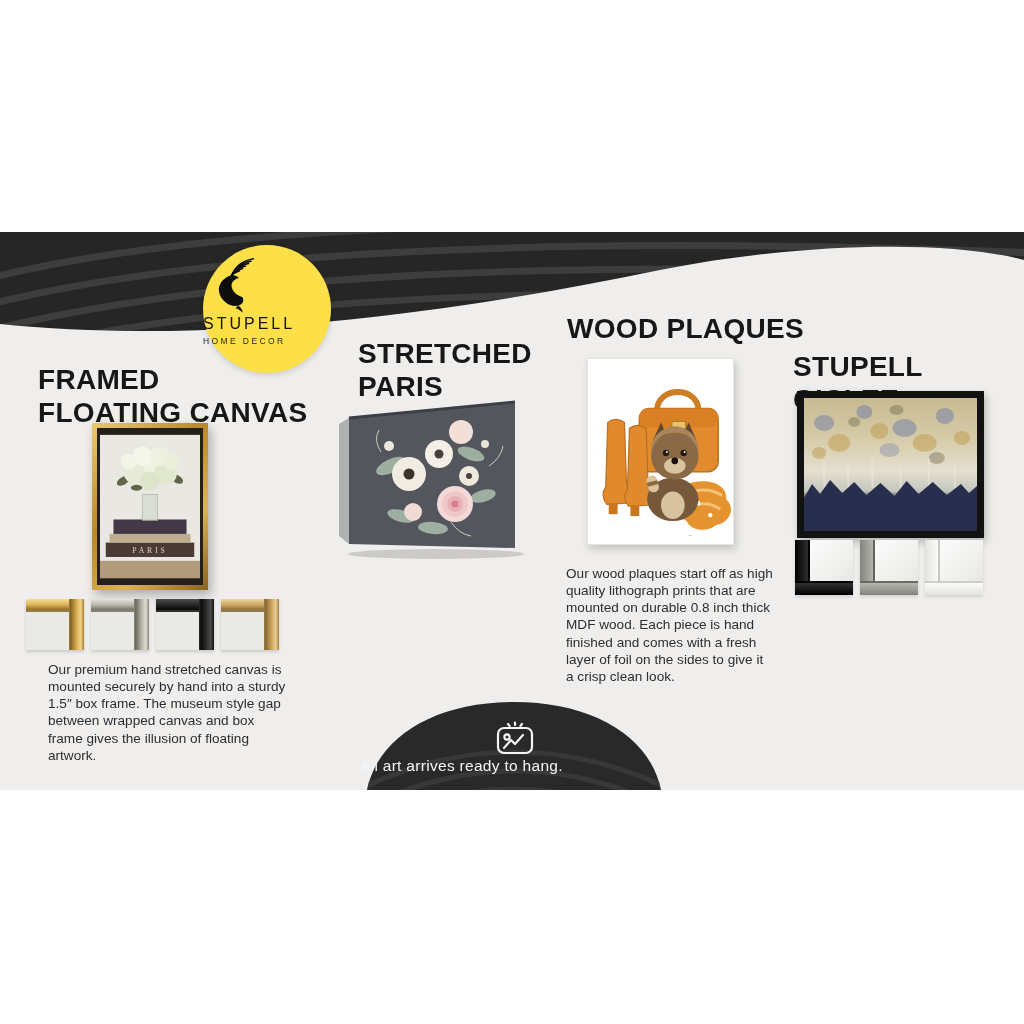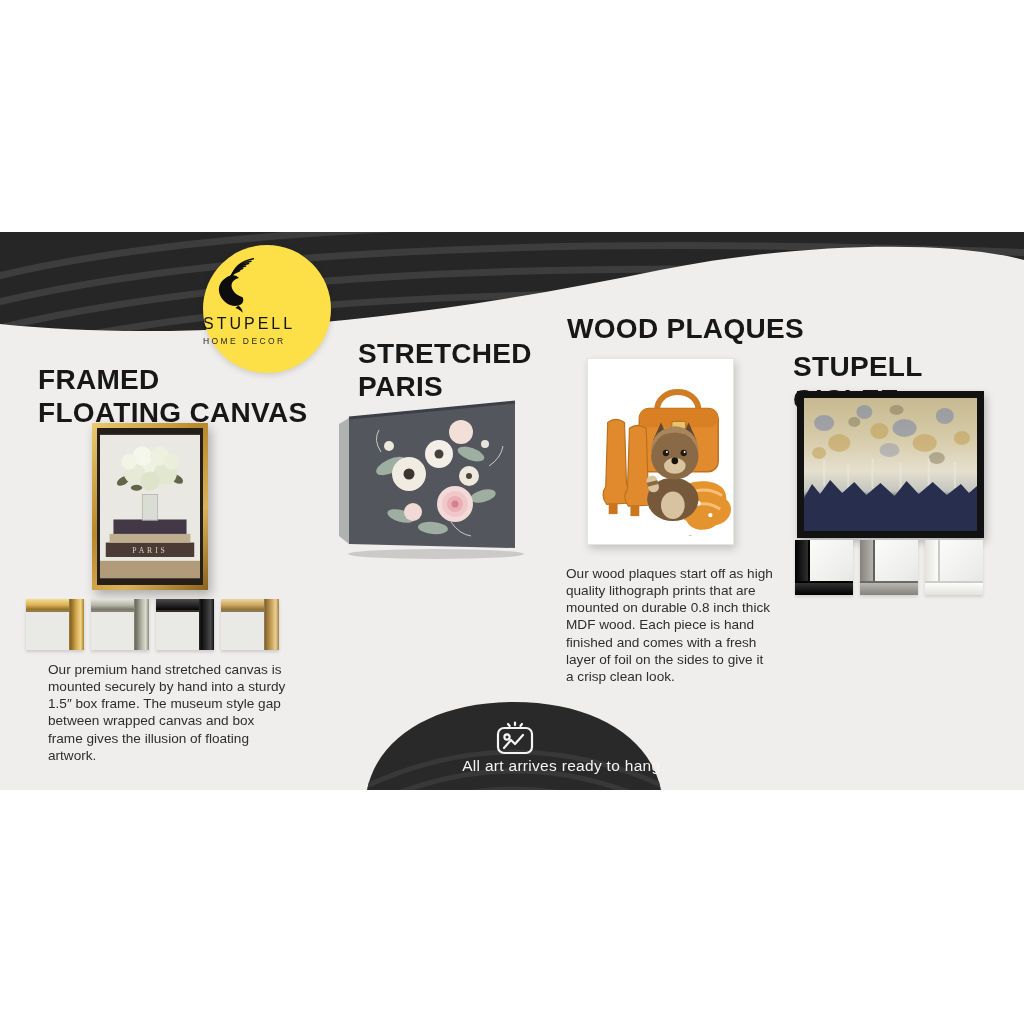--- a/index.html
+++ b/index.html
@@ -55,21 +55,21 @@
   .gsw::before{left:0;top:0;bottom:0;width:13px;border-right:2px solid rgba(0,0,0,.28);}
   .gsw::after{left:0;right:0;bottom:0;height:12px;border-top:2px solid rgba(0,0,0,.22);}
   .gsw.gblack::before{background:linear-gradient(90deg,#000,#2f2f2f);}
   .gsw.gblack::after{background:linear-gradient(0deg,#000,#323232);}
   .gsw.ggray::before{background:linear-gradient(90deg,#84847e,#b4b4ad);}
   .gsw.ggray::after{background:linear-gradient(0deg,#84847e,#b7b7b0);}
   .gsw.gwhite::before{background:linear-gradient(90deg,#e2e2de,#fbfbf9);border-right-color:rgba(0,0,0,.12);}
   .gsw.gwhite::after{background:linear-gradient(0deg,#e2e2de,#fcfcfa);border-top-color:rgba(0,0,0,.1);}
   
   .dome-icon{position:absolute;left:493px;top:720px;width:44px;height:36px;z-index:2;}
-  .dome-text{position:absolute;left:360px;top:757px;width:305px;text-align:right;
+  .dome-text{position:absolute;left:360px;top:757px;width:305px;text-align:left;
     font-size:15.5px;color:#f4f4f4;letter-spacing:.3px;z-index:2;}
 </style>
 </head>
 <body>
 
 <div class="poster">
 
   <svg class="banner-bg" viewBox="0 0 1024 558" preserveAspectRatio="none">
     <rect x="0" y="0" width="1024" height="558" fill="#efeeec"></rect>
     <rect x="0" y="0" width="1024" height="128" fill="#262626"></rect>

